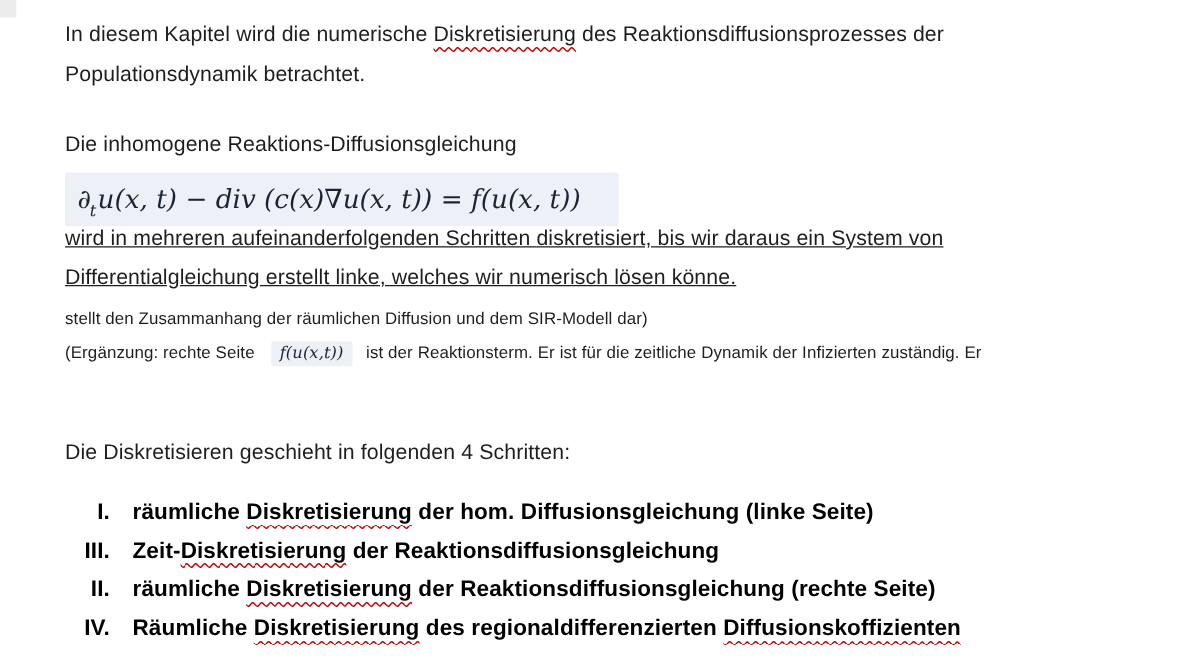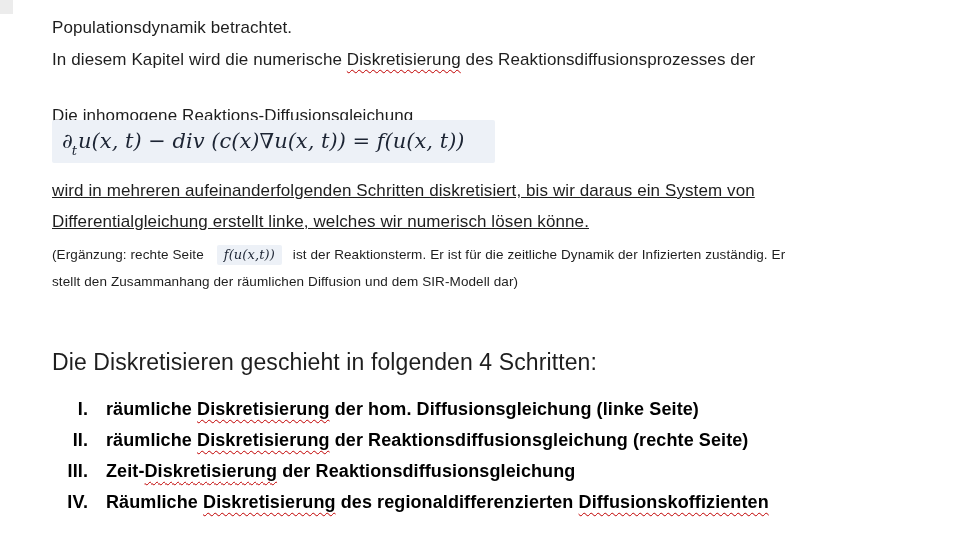--- a/index.html
+++ b/index.html
@@ -60,21 +60,21 @@
     background:var(--formula-bg);
     color:var(--formula-text);
     font-family:"DejaVu Serif","Liberation Serif",serif;
     font-style:italic;
     font-size:13px;
     padding:2px 7px 3px 7px;
     border-radius:2px;
     margin:0 11px 0 13px;
     white-space:nowrap;
   }
-  .steps-heading{font-size:23px;line-height:20px;letter-spacing:0.1px;text-align:center;}
+  .steps-heading{font-size:17px;line-height:20px;letter-spacing:0.1px;text-align:center;}
   .steps-list{width:860px;}
   .step-row{
     display:flex;
     font-weight:bold;
     font-size:18px;
     line-height:31px;
     color:#000;
     letter-spacing:0.1px;
   }
   .step-numeral{
@@ -85,57 +85,57 @@
   .step-text{margin-left:18px;white-space:nowrap;}
 </style>
 </head>
 <body>
 
 <div>
 
   <div class="abs corner-artifact"></div>
 
   <div class="abs para" style="left:52px;top:12px;">
+    <div><span>In diesem Kapitel wird die numerische </span><span class="sq">Diskretisierung</span><span> des Reaktionsdiffusionsprozesses der</span></div>
     <div>Populationsdynamik betrachtet.</div>
-    <div><span>In diesem Kapitel wird die numerische </span><span class="sq">Diskretisierung</span><span> des Reaktionsdiffusionsprozesses der</span></div>
   </div>
 
   <div class="abs para" style="left:52px;top:84px;margin-top:16px;">Die inhomogene Reaktions-Diffusionsgleichung</div>
 
-  <div class="abs" style="left:52px;top:120px;">
+  <div class="abs" style="left:52px;top:138px;">
     <span class="equation"><span>∂</span><sub>t</sub><span>u(x, t) − div (c(x)∇u(x, t)) = f(u(x, t))</span></span>
   </div>
 
   <div class="abs para3" style="left:52px;top:175px;text-decoration:underline;">
     <div>wird in mehreren aufeinanderfolgenden Schritten diskretisiert, bis wir daraus ein System von</div>
     <div>Differentialgleichung erstellt linke, welches wir numerisch lösen könne.</div>
   </div>
 
   <div class="abs note" style="left:52px;top:241px;">
+    <div>stellt den Zusammanhang der räumlichen Diffusion und dem SIR-Modell dar)</div>
     <div><span>(Ergänzung: rechte Seite</span><span class="inline-formula">f(u(x,t))</span><span>ist der Reaktionsterm. Er ist für die zeitliche Dynamik der Infizierten zuständig. Er</span></div>
-    <div>stellt den Zusammanhang der räumlichen Diffusion und dem SIR-Modell dar)</div>
   </div>
 
   <div class="abs steps-heading" style="left:52px;top:352px;">Die Diskretisieren geschieht in folgenden 4 Schritten:</div>
 
   <div class="abs steps-list" style="left:52px;top:394px;">
 
     <div class="step-row">
       <span class="step-numeral">I.</span>
       <span class="step-text"><span>räumliche </span><span class="sq">Diskretisierung</span><span> der hom. Diffusionsgleichung (linke Seite)</span></span>
     </div>
 
     <div class="step-row">
-      <span class="step-numeral">II.</span>
-      <span class="step-text"><span>räumliche </span><span class="sq">Diskretisierung</span><span> der Reaktionsdiffusionsgleichung (rechte Seite)</span></span>
+      <span class="step-numeral">III.</span>
+      <span class="step-text"><span>Zeit-</span><span class="sq">Diskretisierung</span><span> der Reaktionsdiffusionsgleichung</span></span>
     </div>
 
     <div class="step-row">
-      <span class="step-numeral">III.</span>
-      <span class="step-text"><span>Zeit-</span><span class="sq">Diskretisierung</span><span> der Reaktionsdiffusionsgleichung</span></span>
+      <span class="step-numeral">II.</span>
+      <span class="step-text"><span>räumliche </span><span class="sq">Diskretisierung</span><span> der Reaktionsdiffusionsgleichung (rechte Seite)</span></span>
     </div>
 
     <div class="step-row">
       <span class="step-numeral">IV.</span>
       <span class="step-text"><span>Räumliche </span><span class="sq">Diskretisierung</span><span> des regionaldifferenzierten </span><span class="sq">Diffusionskoffizienten</span></span>
     </div>
 
   </div>
 
 </div>

